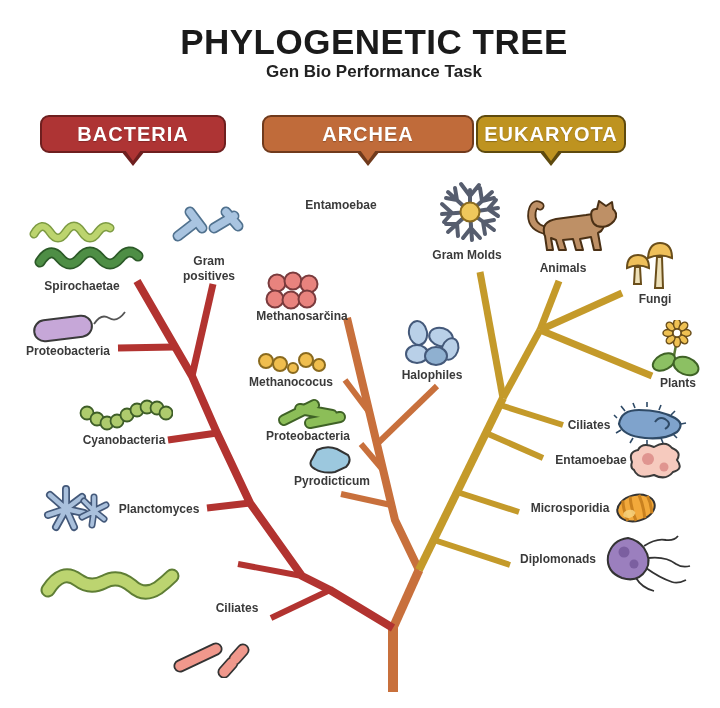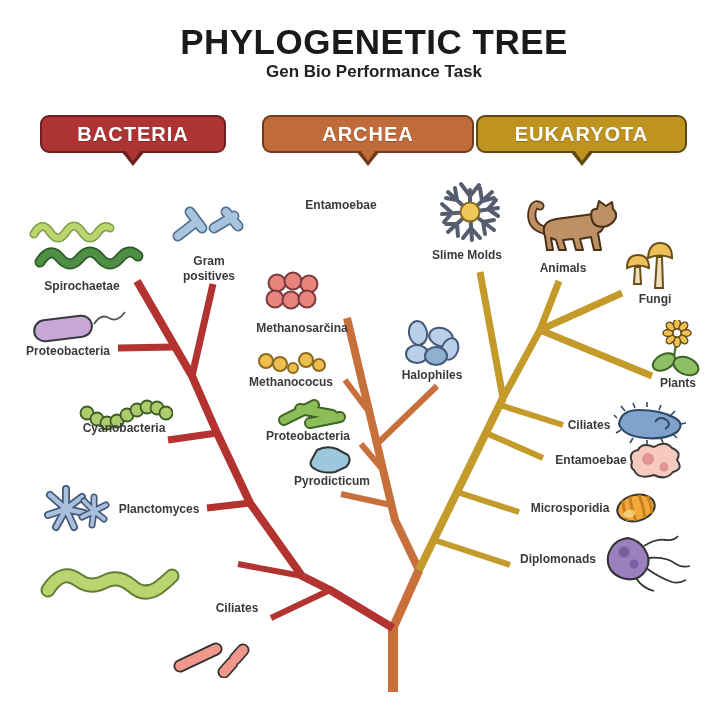--- a/index.html
+++ b/index.html
@@ -12,21 +12,21 @@
   .badge{position:absolute;top:115px;height:38px;border:2.5px solid var(--bd);background:var(--bg);
          border-radius:9px;display:flex;align-items:center;justify-content:center;
          color:#fff;font-weight:bold;font-size:20px;letter-spacing:1px;box-sizing:border-box;
          text-shadow:0 1px 1px rgba(0,0,0,.25);}
   .badge::before{content:"";position:absolute;left:50%;top:100%;transform:translateX(-50%);
          width:0;height:0;border:12px solid transparent;border-bottom:0;border-top:15px solid var(--bd);}
   .badge::after{content:"";position:absolute;left:50%;top:100%;transform:translateX(-50%);margin-top:-1px;
          width:0;height:0;border:8px solid transparent;border-bottom:0;border-top:11px solid var(--bg);}
   #badge-bacteria{left:40px;width:186px;--bg:#AE3434;--bd:#6E1F1F;}
   #badge-archea{left:262px;width:212px;--bg:#C06B3A;--bd:#703A1C;}
-  #badge-eukaryota{left:476px;width:211px;--bg:#BE9320;--bd:#5E4A0E;}
+  #badge-eukaryota{left:476px;width:150px;--bg:#BE9320;--bd:#5E4A0E;}
   .taxon{position:absolute;transform:translate(-50%,-50%);font-size:12px;font-weight:bold;
          color:#3a3a3a;white-space:pre-line;text-align:center;line-height:1.25;z-index:3;}
   .icon{position:absolute;z-index:2;}
   #tree{position:absolute;left:0;top:0;z-index:1;}
 </style>
 </head>
 <body>
 
 <div id="canvas">
 
@@ -265,30 +265,30 @@
       <path d="M28,8 Q12,10 8,26 Q6,42 22,48 Q38,53 46,40 Q52,30 44,18 Q38,10 28,8 Z" fill="#9B7FBE" stroke="#333" stroke-width="2"></path>
       <circle cx="24" cy="22" r="5.5" fill="#7B5FA0"></circle>
       <circle cx="34" cy="34" r="4.5" fill="#7B5FA0"></circle>
     </svg>
   </div>
 
   <div class="taxon" style="left:82px;top:286px">Spirochaetae</div>
   <div class="taxon" style="left:209px;top:269px">Gram
 positives</div>
   <div class="taxon" style="left:68px;top:351px">Proteobacteria</div>
-  <div class="taxon" style="left:124px;top:428px">Cyanobacteria</div>
+  <div class="taxon" style="left:124px;top:440px">Cyanobacteria</div>
   <div class="taxon" style="left:159px;top:509px">Planctomyces</div>
   <div class="taxon" style="left:237px;top:608px">Ciliates</div>
-  <div class="taxon" style="left:302px;top:328px">Methanosarčina</div>
+  <div class="taxon" style="left:302px;top:316px">Methanosarčina</div>
   <div class="taxon" style="left:291px;top:382px">Methanococus</div>
   <div class="taxon" style="left:308px;top:436px">Proteobacteria</div>
   <div class="taxon" style="left:332px;top:481px">Pyrodicticum</div>
   <div class="taxon" style="left:432px;top:375px">Halophiles</div>
   <div class="taxon" style="left:341px;top:205px">Entamoebae</div>
-  <div class="taxon" style="left:467px;top:255px">Slime Molds</div>
+  <div class="taxon" style="left:467px;top:255px">Gram Molds</div>
   <div class="taxon" style="left:563px;top:268px">Animals</div>
   <div class="taxon" style="left:655px;top:299px">Fungi</div>
   <div class="taxon" style="left:678px;top:383px">Plants</div>
   <div class="taxon" style="left:589px;top:425px">Ciliates</div>
   <div class="taxon" style="left:591px;top:460px">Entamoebae</div>
   <div class="taxon" style="left:570px;top:508px">Microsporidia</div>
   <div class="taxon" style="left:558px;top:559px">Diplomonads</div>
 
 </div>
 

